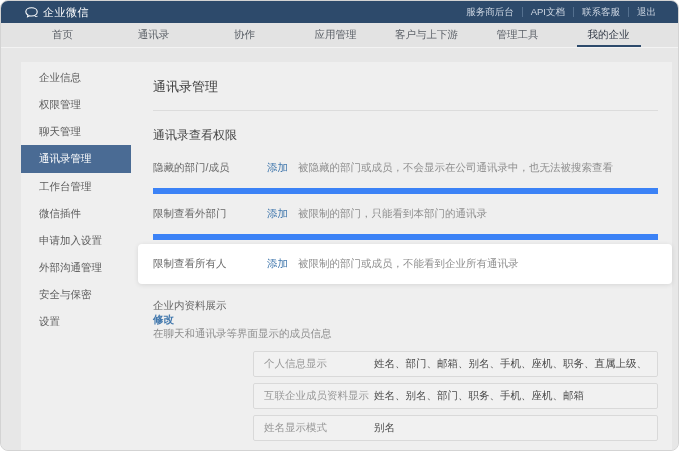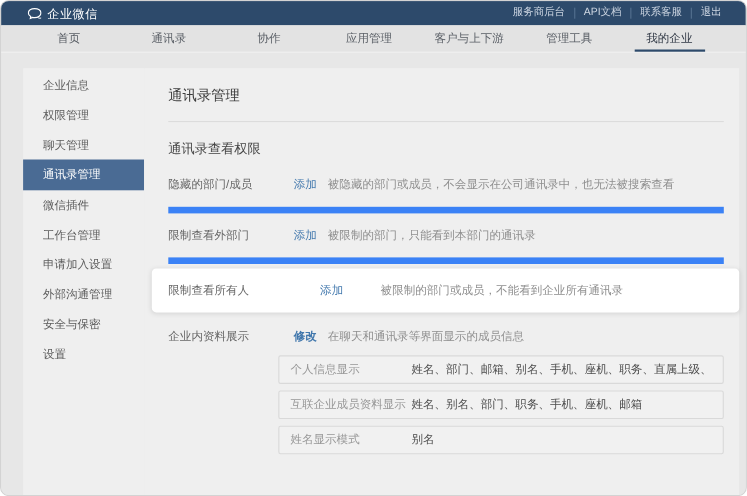--- a/index.html
+++ b/index.html
@@ -53,21 +53,21 @@
   }
   .side-item.active{background:var(--sidebar-active);color:#fff;height:28px;}
   
   .main{flex:1;background:var(--panel-bg);padding:8px 14px 0 22px;box-sizing:border-box;min-width:0;}
   .page-title{font-size:13px;color:#3c3c3c;padding:8px 0 14px 0;border-bottom:1px solid #dcdcdc;}
   .section-heading{font-size:12px;color:#444;margin:16px 0 4px 0;}
   .perm-row{
     display:flex;align-items:flex-start;padding:13px 0;
     border-bottom:6px solid #3b82f6;font-size:10.5px;
   }
-  .perm-row:last-of-type,.perm-row.spotlight{border-bottom:none;gap:24px;}
+  .perm-row:last-of-type,.perm-row.spotlight{border-bottom:none;}
   .perm-row .row-label{width:114px;flex-shrink:0;color:#666;}
   .perm-row .row-action{color:var(--accent-blue);margin-right:10px;cursor:pointer;flex-shrink:0;}
   .perm-row .row-desc{color:#8e8e8e;white-space:nowrap;overflow:hidden;}
   .perm-row.spotlight{
     background:#fff;border-radius:4px;
     margin:4px -14px 2px -15px;padding:13px 14px 13px 15px;
     box-shadow:0 1px 5px rgba(0,0,0,.10);
   }
   .detail-box{margin:6px 0 0 100px;}
   .detail-row{
@@ -125,22 +125,22 @@
       </div>
   </div>
 
   <div class="bodywrap">
 
     <div class="sidebar">
       <div class="side-item">企业信息</div>
       <div class="side-item">权限管理</div>
       <div class="side-item">聊天管理</div>
       <div class="side-item active">通讯录管理</div>
+      <div class="side-item">工作台管理</div>
       <div class="side-item">微信插件</div>
-      <div class="side-item">工作台管理</div>
       <div class="side-item">申请加入设置</div>
       <div class="side-item">外部沟通管理</div>
       <div class="side-item">安全与保密</div>
       <div class="side-item">设置</div>
     </div>
 
     <div class="main">
       <div class="page-title">通讯录管理</div>
 
       <div class="section-heading">通讯录查看权限</div>
@@ -157,21 +157,21 @@
         <span class="row-desc">被限制的部门，只能看到本部门的通讯录</span>
       </div>
 
       <div class="perm-row spotlight">
         <span class="row-label">限制查看所有人</span>
         <span class="row-action">添加</span>
         <span class="row-desc">被限制的部门或成员，不能看到企业所有通讯录</span>
       </div>
 
 
-      <div class="perm-row" style="border-bottom:none;padding-bottom:4px;">
+      <div class="perm-row" style="border-bottom:none;padding-bottom:4px;flex-direction:column;">
         <span class="row-label">企业内资料展示</span>
         <span class="row-action" style="font-weight:bold;">修改</span>
         <span class="row-desc">在聊天和通讯录等界面显示的成员信息</span>
       </div>
 
       <div class="detail-box">
         <div class="detail-row">
           <span class="d-label">个人信息显示</span>
           <span class="d-value">姓名、部门、邮箱、别名、手机、座机、职务、直属上级、官网、测...</span>
         </div>

